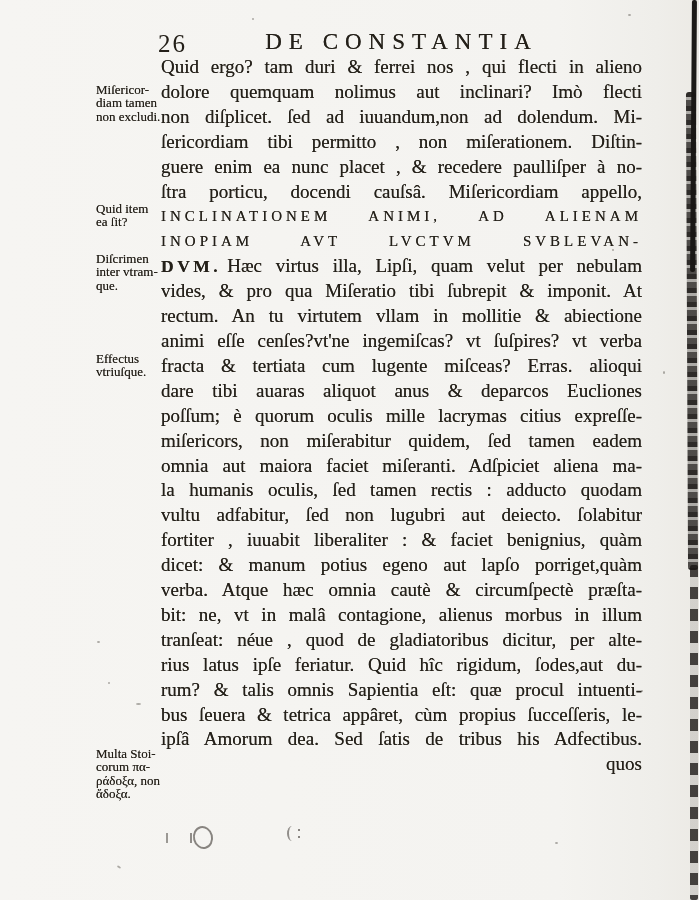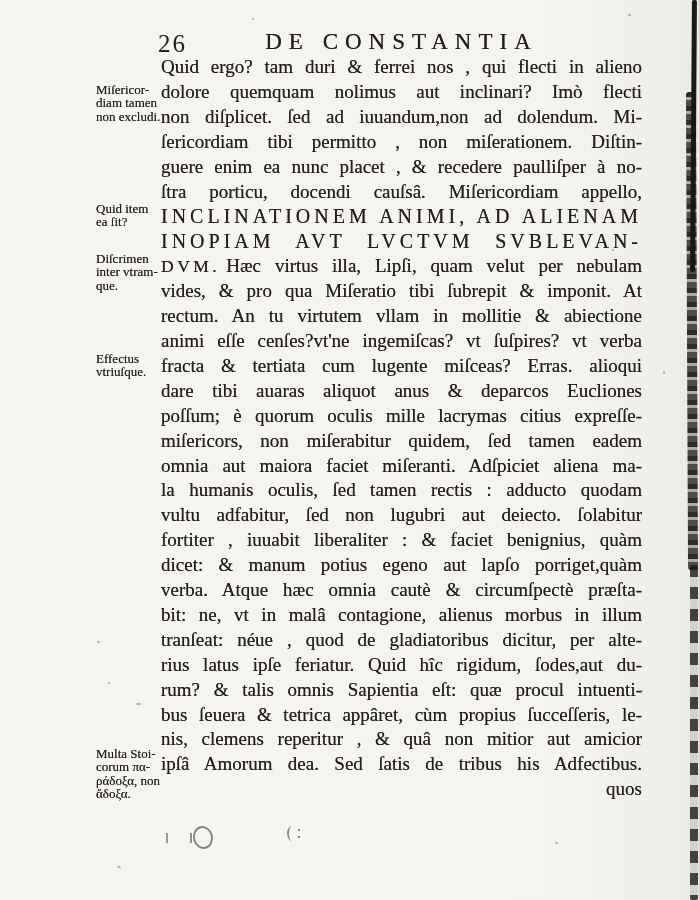--- a/index.html
+++ b/index.html
@@ -13,23 +13,23 @@
   .pagenum{position:absolute;left:158px;top:30px;font-size:25px;letter-spacing:2px;}
   .running-title{position:absolute;left:161px;top:29px;width:481px;text-align:center;
         font-size:23px;letter-spacing:7px;white-space:nowrap;
         text-shadow:0 0 .4px rgba(36,32,25,.8);}
 
   
   .body-col{position:absolute;left:161px;top:55px;width:481px;}
   .line{height:24.92px;line-height:24.92px;font-size:19px;white-space:nowrap;
         text-align:justify;text-align-last:justify;
         text-shadow:0 0 .35px rgba(36,32,25,.75);}
-  .line.caps{font-size:20px;letter-spacing:4px;}
+  .line.caps{font-size:15px;letter-spacing:4px;}
   .line.catch{text-align-last:right;}
-  .caps-inline{font-size:17.5px;letter-spacing:3.5px;margin-right:6px;}
+  .caps-inline{font-size:17.5px;letter-spacing:3.5px;margin-right:6px;font-weight:bold;}
 
   
   .note{position:absolute;left:96px;width:74px;font-size:13px;line-height:13.4px;
         text-shadow:0 0 .3px rgba(36,32,25,.7);}
   .note-0{top:83px;} .note-1{top:202px;} .note-2{top:252px;}
   .note-3{top:352px;} .note-4{top:747px;}
   .note-line{white-space:nowrap;}
 
   
   .edge-band-top{position:absolute;left:691px;top:0;width:5px;height:272px;
@@ -119,21 +119,20 @@
       <div class="line">la humanis oculis, ſed tamen rectis : adducto quodam</div>
       <div class="line">vultu adfabitur, ſed non lugubri aut deiecto. ſolabitur</div>
       <div class="line">fortiter , iuuabit liberaliter : &amp; faciet benignius, quàm</div>
       <div class="line">dicet: &amp; manum potius egeno aut lapſo porriget,quàm</div>
       <div class="line">verba. Atque hæc omnia cautè &amp; circumſpectè præſta-</div>
       <div class="line">bit: ne, vt in malâ contagione, alienus morbus in illum</div>
       <div class="line">tranſeat: néue , quod de gladiatoribus dicitur, per alte-</div>
       <div class="line">rius latus ipſe feriatur. Quid hîc rigidum, ſodes,aut du-</div>
       <div class="line">rum? &amp; talis omnis Sapientia eſt: quæ procul intuenti-</div>
       <div class="line">bus ſeuera &amp; tetrica appâret, cùm propius ſucceſſeris, le-</div>
-      <div class="line">nis, clemens reperitur , &amp; quâ non mitior aut amicior</div>
       <div class="line">ipſâ Amorum dea. Sed ſatis de tribus his Adfectibus.</div>
       <div class="line catch">quos</div>
     </div>
 
   <div class="edge-band-top"></div>
   <div class="edge-band-mid"></div>
   <div class="edge-band-bottom"></div>
 
   <div class="smudge-ring"></div>
   <div class="smudge-ticks"></div>

